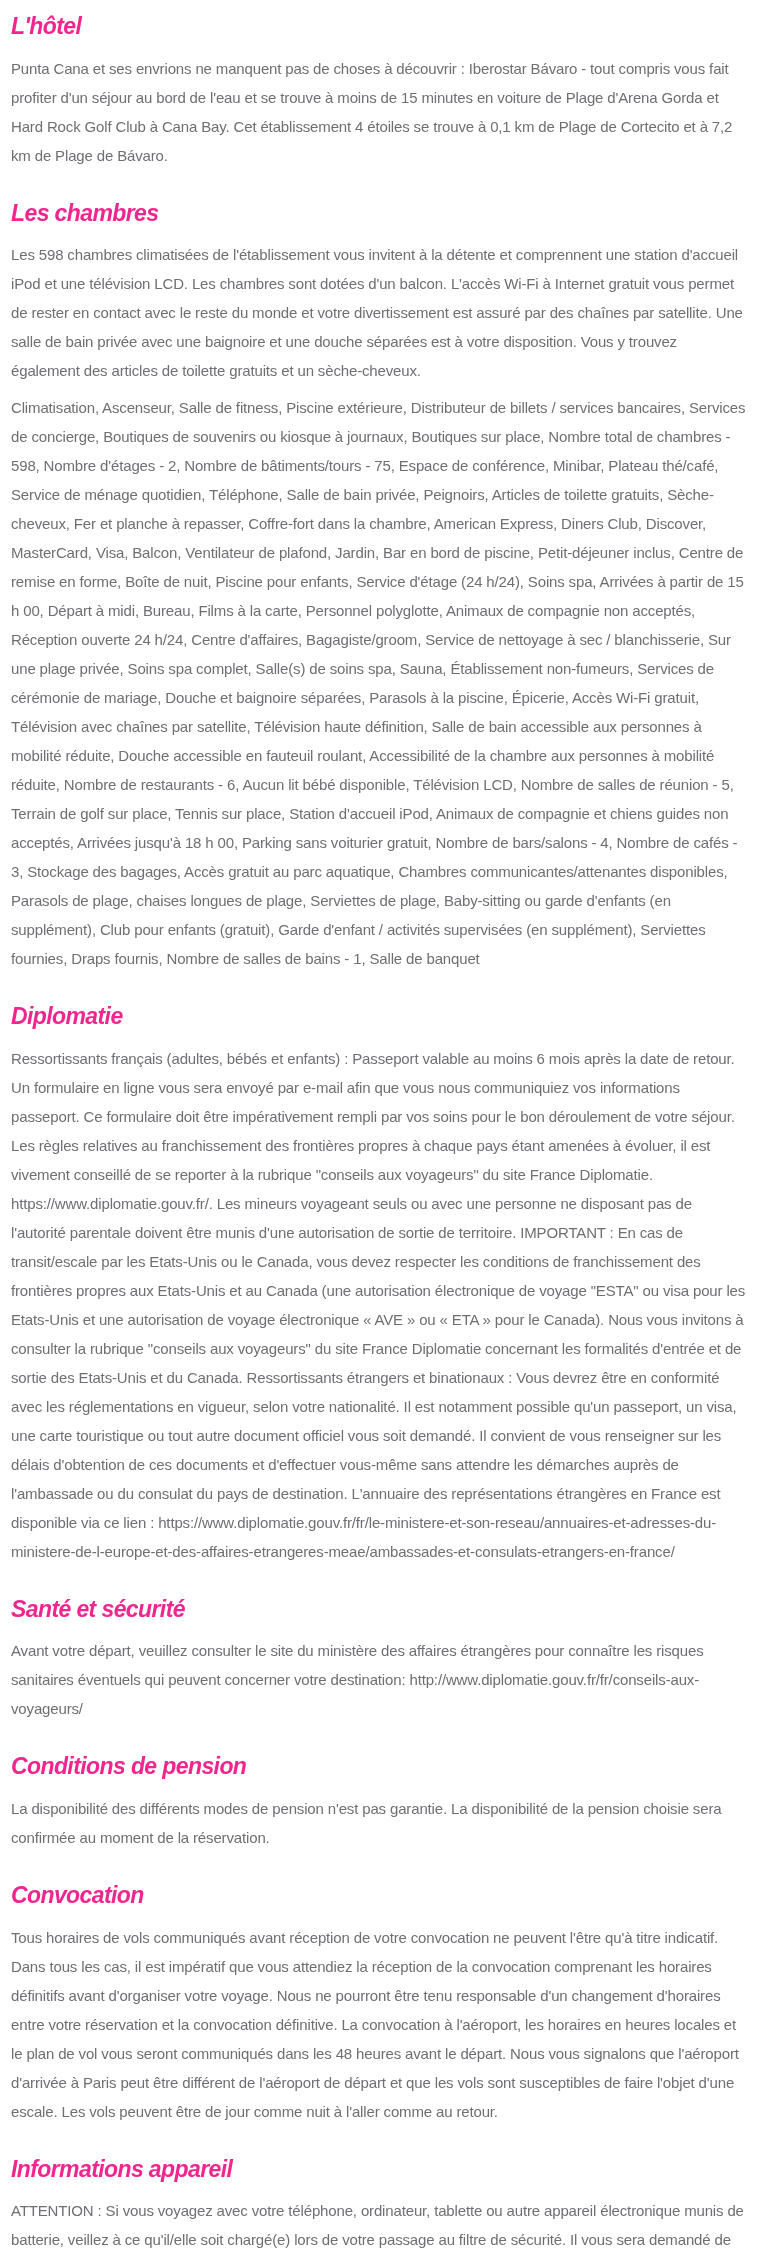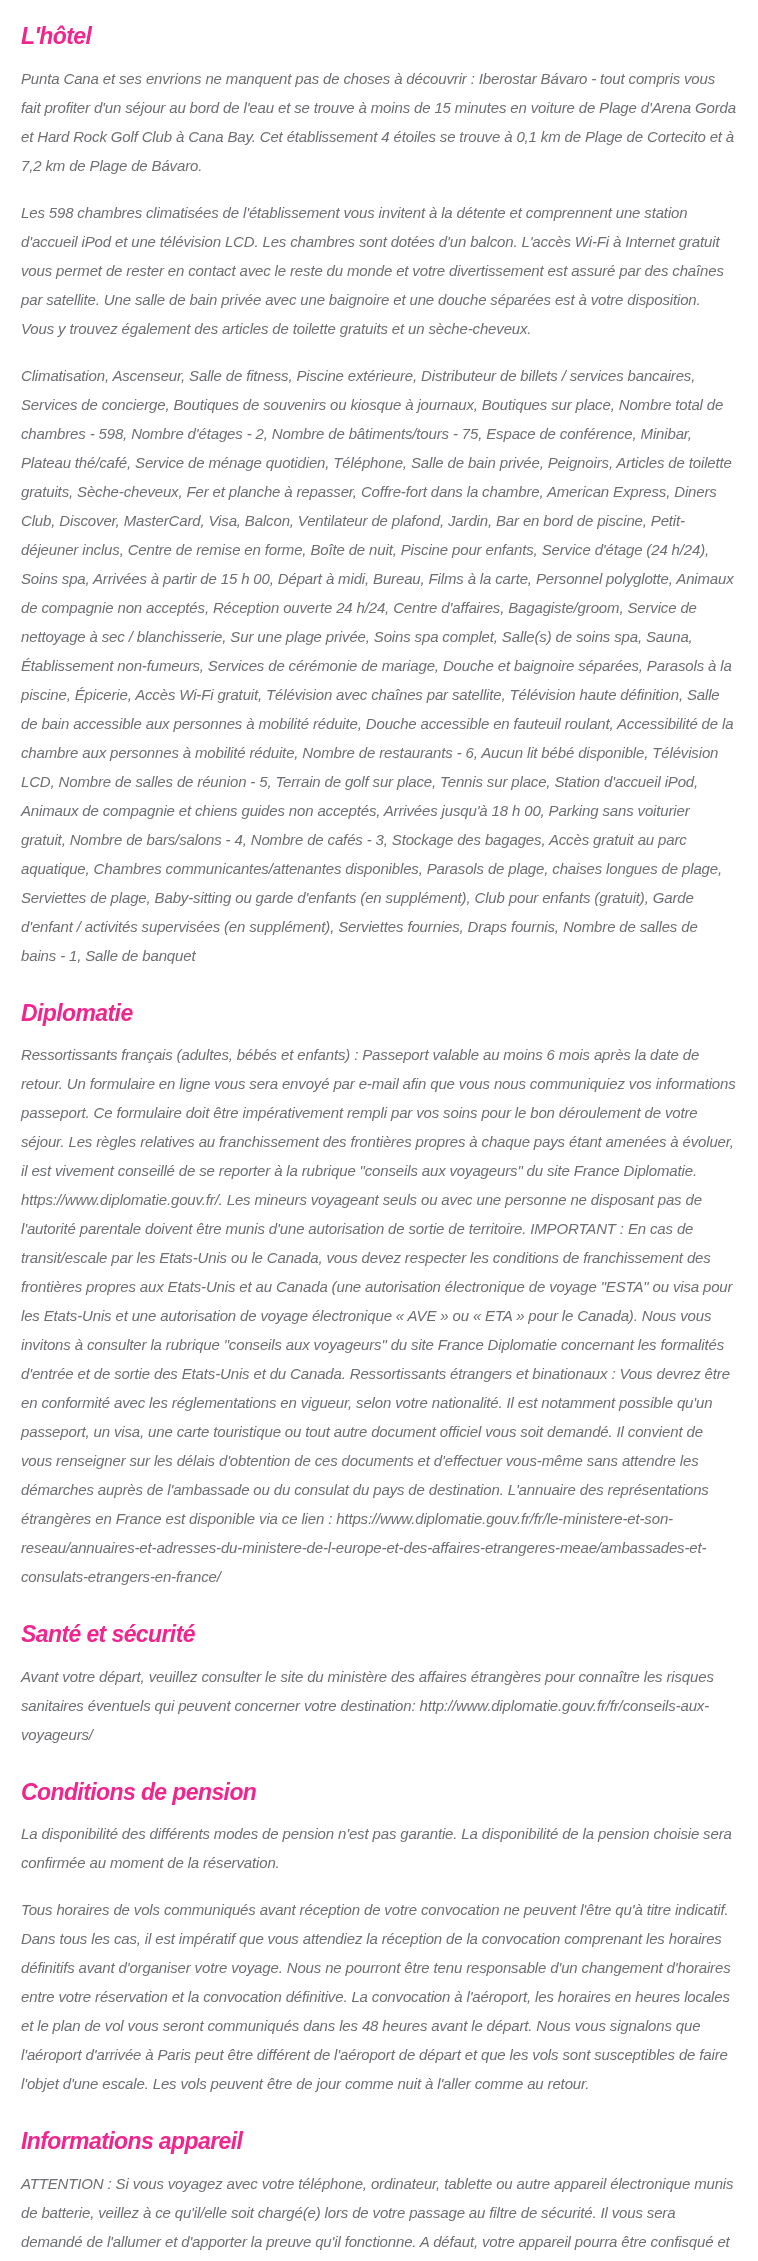--- a/index.html
+++ b/index.html
@@ -13,55 +13,55 @@
     padding: 0;
     background: var(--page-bg);
   }
   body {
     width: 758px;
     font-family: "Liberation Sans", sans-serif;
   }
   .page {
     padding: 5px 4px 12px 3px;
   }
-  section { margin: 18px; }
+  section { margin: 8px; }
   .sec-title {
     color: var(--accent);
     font-style: italic;
     font-weight: 700;
     font-size: 23px;
     line-height: 1.2;
     letter-spacing: -0.6px;
     margin: 30px 0 13px 0;
   }
   section:first-of-type .sec-title {
     margin-top: 3px;
   }
   .sec-body {
     color: var(--body-color);
-    font-style: italic;
     font-size: 15px;
     line-height: 29px;
     letter-spacing: -0.15px;
     margin: 0;
     overflow-wrap: break-word;
     word-wrap: break-word;
   }
 </style>
 </head>
 <body>
 
 <main class="page">
 
   <section>
     <h2 class="sec-title">L'hôtel</h2>
     <p class="sec-body">Punta Cana et ses envrions ne manquent pas de choses à découvrir : Iberostar Bávaro - tout compris vous fait profiter d'un séjour au bord de l'eau et se trouve à moins de 15 minutes en voiture de Plage d'Arena Gorda et Hard Rock Golf Club à Cana Bay. Cet établissement 4 étoiles se trouve à 0,1 km de Plage de Cortecito et à 7,2 km de Plage de Bávaro.</p>
   </section>
 
   <section>
+    <h2 class="sec-title">Les chambres</h2>
     <p class="sec-body">Les 598 chambres climatisées de l'établissement vous invitent à la détente et comprennent une station d'accueil iPod et une télévision LCD. Les chambres sont dotées d'un balcon. L'accès Wi-Fi à Internet gratuit vous permet de rester en contact avec le reste du monde et votre divertissement est assuré par des chaînes par satellite. Une salle de bain privée avec une baignoire et une douche séparées est à votre disposition. Vous y trouvez également des articles de toilette gratuits et un sèche-cheveux.</p>
   </section>
 
   <section>
     <p class="sec-body">Climatisation, Ascenseur, Salle de fitness, Piscine extérieure, Distributeur de billets / services bancaires, Services de concierge, Boutiques de souvenirs ou kiosque à journaux, Boutiques sur place, Nombre total de chambres - 598, Nombre d'étages - 2, Nombre de bâtiments/tours - 75, Espace de conférence, Minibar, Plateau thé/café, Service de ménage quotidien, Téléphone, Salle de bain privée, Peignoirs, Articles de toilette gratuits, Sèche-cheveux, Fer et planche à repasser, Coffre-fort dans la chambre, American Express, Diners Club, Discover, MasterCard, Visa, Balcon, Ventilateur de plafond, Jardin, Bar en bord de piscine, Petit-déjeuner inclus, Centre de remise en forme, Boîte de nuit, Piscine pour enfants, Service d'étage (24 h/24), Soins spa, Arrivées à partir de 15 h 00, Départ à midi, Bureau, Films à la carte, Personnel polyglotte, Animaux de compagnie non acceptés, Réception ouverte 24 h/24, Centre d'affaires, Bagagiste/groom, Service de nettoyage à sec / blanchisserie, Sur une plage privée, Soins spa complet, Salle(s) de soins spa, Sauna, Établissement non-fumeurs, Services de cérémonie de mariage, Douche et baignoire séparées, Parasols à la piscine, Épicerie, Accès Wi-Fi gratuit, Télévision avec chaînes par satellite, Télévision haute définition, Salle de bain accessible aux personnes à mobilité réduite, Douche accessible en fauteuil roulant, Accessibilité de la chambre aux personnes à mobilité réduite, Nombre de restaurants - 6, Aucun lit bébé disponible, Télévision LCD, Nombre de salles de réunion - 5, Terrain de golf sur place, Tennis sur place, Station d'accueil iPod, Animaux de compagnie et chiens guides non acceptés, Arrivées jusqu'à 18 h 00, Parking sans voiturier gratuit, Nombre de bars/salons - 4, Nombre de cafés - 3, Stockage des bagages, Accès gratuit au parc aquatique, Chambres communicantes/attenantes disponibles, Parasols de plage, chaises longues de plage, Serviettes de plage, Baby-sitting ou garde d'enfants (en supplément), Club pour enfants (gratuit), Garde d'enfant / activités supervisées (en supplément), Serviettes fournies, Draps fournis, Nombre de salles de bains - 1, Salle de banquet</p>
   </section>
 
   <section>
     <h2 class="sec-title">Diplomatie</h2>
     <p class="sec-body">Ressortissants français (adultes, bébés et enfants) : Passeport valable au moins 6 mois après la date de retour. Un formulaire en ligne vous sera envoyé par e-mail afin que vous nous communiquiez vos informations passeport. Ce formulaire doit être impérativement rempli par vos soins pour le bon déroulement de votre séjour. Les règles relatives au franchissement des frontières propres à chaque pays étant amenées à évoluer, il est vivement conseillé de se reporter à la rubrique "conseils aux voyageurs" du site France Diplomatie. https://www.diplomatie.gouv.fr/. Les mineurs voyageant seuls ou avec une personne ne disposant pas de l'autorité parentale doivent être munis d'une autorisation de sortie de territoire. IMPORTANT : En cas de transit/escale par les Etats-Unis ou le Canada, vous devez respecter les conditions de franchissement des frontières propres aux Etats-Unis et au Canada (une autorisation électronique de voyage "ESTA" ou visa pour les Etats-Unis et une autorisation de voyage électronique « AVE » ou « ETA » pour le Canada). Nous vous invitons à consulter la rubrique "conseils aux voyageurs" du site France Diplomatie concernant les formalités d'entrée et de sortie des Etats-Unis et du Canada. Ressortissants étrangers et binationaux : Vous devrez être en conformité avec les réglementations en vigueur, selon votre nationalité. Il est notamment possible qu'un passeport, un visa, une carte touristique ou tout autre document officiel vous soit demandé. Il convient de vous renseigner sur les délais d'obtention de ces documents et d'effectuer vous-même sans attendre les démarches auprès de l'ambassade ou du consulat du pays de destination. L'annuaire des représentations étrangères en France est disponible via ce lien : https://www.diplomatie.gouv.fr/fr/le-ministere-et-son-reseau/annuaires-et-adresses-du-ministere-de-l-europe-et-des-affaires-etrangeres-meae/ambassades-et-consulats-etrangers-en-france/</p>
@@ -71,20 +71,21 @@
     <h2 class="sec-title">Santé et sécurité</h2>
     <p class="sec-body">Avant votre départ, veuillez consulter le site du ministère des affaires étrangères pour connaître les risques sanitaires éventuels qui peuvent concerner votre destination: http://www.diplomatie.gouv.fr/fr/conseils-aux-voyageurs/</p>
   </section>
 
   <section>
     <h2 class="sec-title">Conditions de pension</h2>
     <p class="sec-body">La disponibilité des différents modes de pension n'est pas garantie. La disponibilité de la pension choisie sera confirmée au moment de la réservation.</p>
   </section>
 
   <section>
+    <h2 class="sec-title">Convocation</h2>
     <p class="sec-body">Tous horaires de vols communiqués avant réception de votre convocation ne peuvent l'être qu'à titre indicatif. Dans tous les cas, il est impératif que vous attendiez la réception de la convocation comprenant les horaires définitifs avant d'organiser votre voyage. Nous ne pourront être tenu responsable d'un changement d'horaires entre votre réservation et la convocation définitive. La convocation à l'aéroport, les horaires en heures locales et le plan de vol vous seront communiqués dans les 48 heures avant le départ. Nous vous signalons que l'aéroport d'arrivée à Paris peut être différent de l'aéroport de départ et que les vols sont susceptibles de faire l'objet d'une escale. Les vols peuvent être de jour comme nuit à l'aller comme au retour.</p>
   </section>
 
   <section>
     <h2 class="sec-title">Informations appareil</h2>
     <p class="sec-body">ATTENTION : Si vous voyagez avec votre téléphone, ordinateur, tablette ou autre appareil électronique munis de batterie, veillez à ce qu'il/elle soit chargé(e) lors de votre passage au filtre de sécurité. Il vous sera demandé de l'allumer et d'apporter la preuve qu'il fonctionne. A défaut, votre appareil pourra être confisqué et détruit.</p>
   </section>
 
 </main>
 

